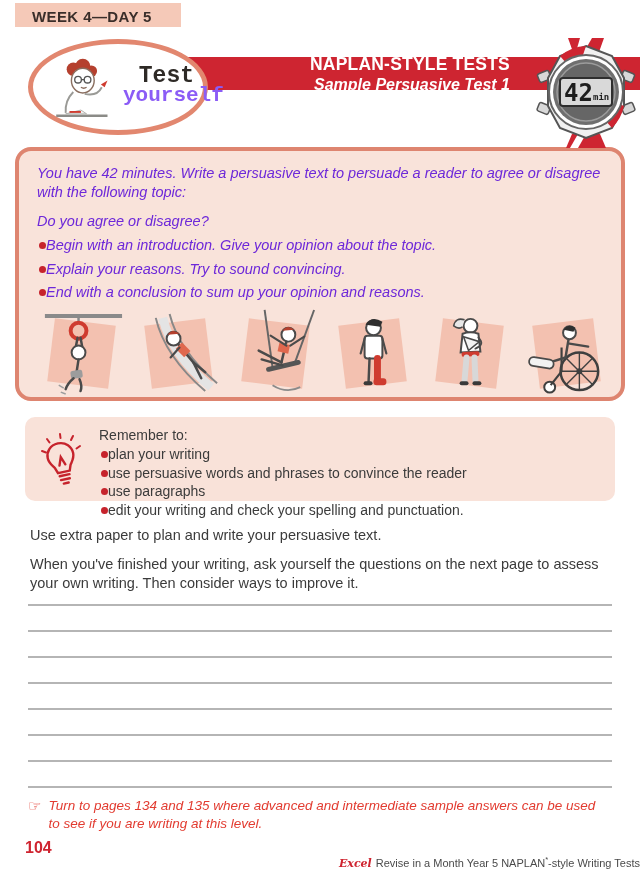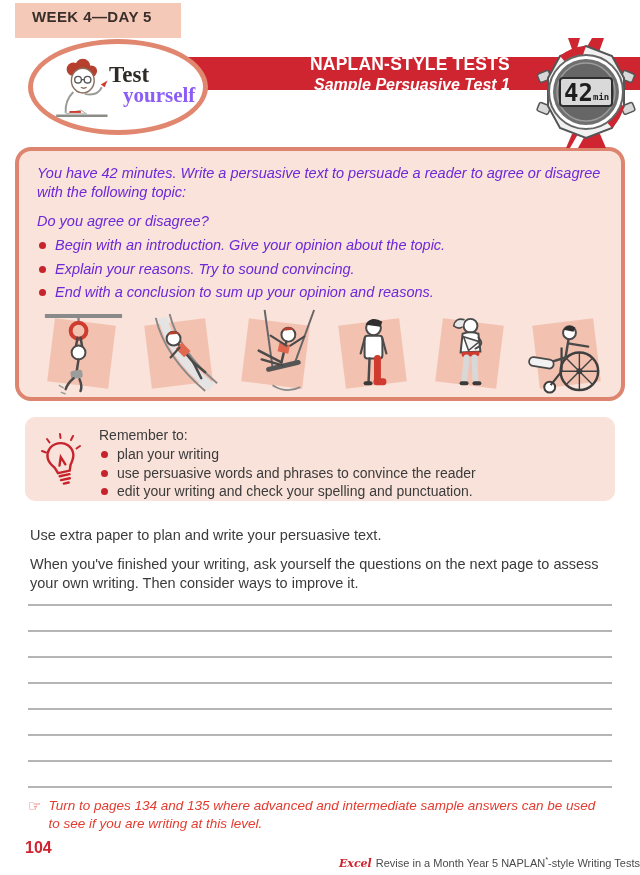--- a/index.html
+++ b/index.html
@@ -2,53 +2,53 @@
 <html><head>
 <meta charset="utf-8">
 <style>
   * { margin:0; padding:0; box-sizing:border-box; }
   html,body { background:#ffffff; }
   body { font-family:"Liberation Sans", sans-serif; }
   .page { position:relative; width:640px; height:875px; background:#fff; overflow:hidden; }
 
   
   .week-banner {
-    position:absolute; left:15px; top:3px; width:166px; height:35px;
+    position:absolute; left:15px; top:3px; width:166px; height:24px;
     background:#f5c9b8; color:#3a2e2a; font-weight:bold; font-size:15px;
     line-height:28px; padding-left:17px; letter-spacing:.4px;
   }
 
   
   .red-banner { position:absolute; left:120px; right:0; top:57px; height:33px; background:#ce2531; }
   .banner-text { position:absolute; right:130px; top:50%; transform:translateY(-50%); text-align:right; color:#fff; }
   .banner-title { font-size:17.5px; font-weight:bold; letter-spacing:.2px; }
   .banner-subtitle { font-size:16px; font-style:italic; font-weight:600; margin-top:1px; }
 
   .logo-oval {
     position:absolute; left:28px; top:39px; width:180px; height:96px;
     background:#fff; border:5px solid #e2876f; border-radius:50%;
     z-index:2; display:flex; align-items:center;
   }
   .logo-boy { width:76px; height:72px; margin:10px 0 0 8px; flex:none; }
-  .logo-text { font-family:Liberation Serif, serif; text-align:left; margin-left:-8px; margin-top:-4px; }
+  .logo-text { font-family:Liberation Mono, monospace; text-align:center; margin-left:-8px; margin-top:-4px; }
   .logo-line1 { font-size:23px; font-weight:bold; color:#2e2a26; }
   .logo-line2 { font-size:21px; font-weight:bold; color:#8b5cf6; margin:-5px 0 0 14px; }
 
   .watch { position:absolute; right:4px; top:38px; width:100px; height:110px; z-index:3; }
   .lcd-digits { font-family:"DejaVu Sans Mono", monospace; font-weight:bold; }
 
   
   .task-box {
     position:absolute; left:15px; right:15px; top:147px; height:254px;
     background:#f9e3da; border:4px solid #de8570; border-radius:16px;
     padding:10px 8px 4px 18px; color:#6d28d9; font-size:14.5px; line-height:1.32;font-style:italic;
   }
   .task-box p { margin:3px 0 10px; }
   .task-box .question { margin-bottom:5px; }
-  .bullet-row { display:flex; gap:9px; margin:3px 0 4px 2px; }
+  .bullet-row { display:flex; margin:3px 0 4px 2px; }
   .bullet-dot { flex:none; width:7px; height:7px; border-radius:50%; background:#c6232c; margin-top:6px; }
 
   .illustrations { display:flex; justify-content:space-between; align-items:flex-end; margin-top:1px; }
   .illustrations svg { width:91px; height:95px; }
 
   
   .remember-box {
     position:absolute; left:25px; right:25px; top:417px; height:84px;
     background:#f9e2d9; border-radius:10px; display:flex;
     padding:9px 14px 6px 10px; color:#3b3b3b; font-size:14px;
@@ -266,20 +266,24 @@
       <div class="bullet-row">
         <span class="bullet-dot"></span>
         <span>plan your writing</span>
       </div>
       <div class="bullet-row">
         <span class="bullet-dot"></span>
         <span>use persuasive words and phrases to convince the reader</span>
       </div>
       <div class="bullet-row">
         <span class="bullet-dot"></span>
+        <span>use paragraphs</span>
+      </div>
+      <div class="bullet-row">
+        <span class="bullet-dot"></span>
         <span>edit your writing and check your spelling and punctuation.</span>
       </div>
     </div>
   </div>
 
   <p class="instr-1">Use extra paper to plan and write your persuasive text.</p>
   <p class="instr-2">When you've finished your writing, ask yourself the questions on the next page to assess your own writing. Then consider ways to improve it.</p>
 
   <div class="writing-lines">
       <div class="writing-line"></div>

